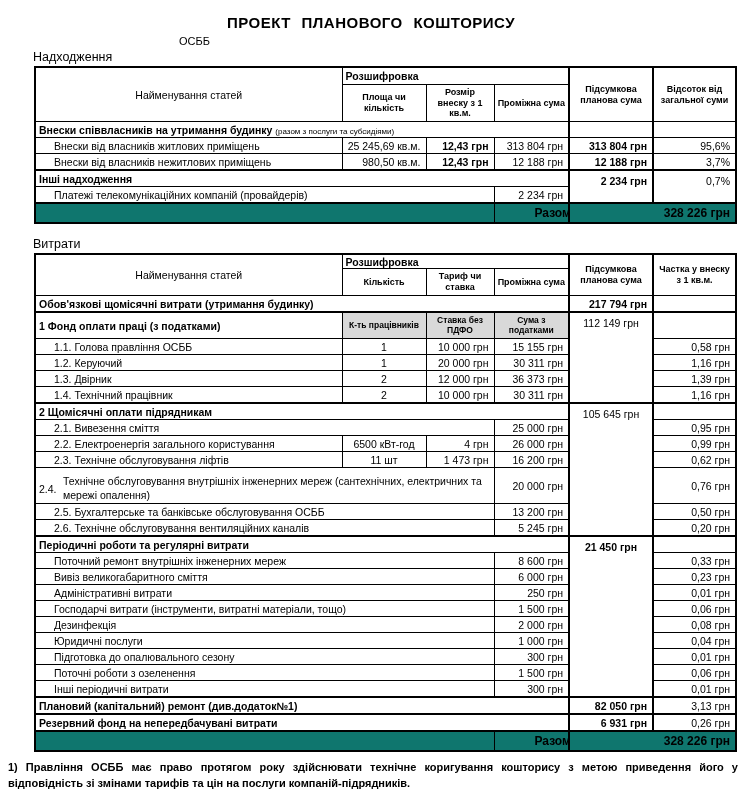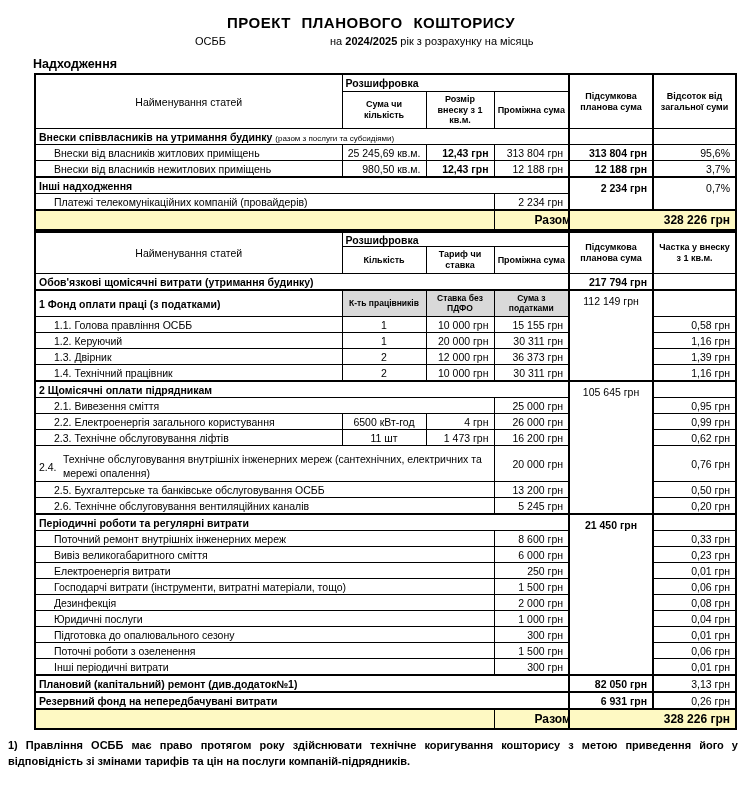--- a/index.html
+++ b/index.html
@@ -7,23 +7,23 @@
     width:738px;height:794px;background:#ffffff;color:#000;
     font-family:"Liberation Sans","DejaVu Sans",sans-serif;
     position:relative;overflow:hidden;box-sizing:border-box;
     padding:10px 4px 0 8px;
   }
   .doc-title{
     text-align:center;font-size:15px;font-weight:bold;
     letter-spacing:.5px;word-spacing:6px;margin-top:4px;
   }
   .subtitle{position:relative;height:16px;font-size:11px;margin-top:3px;}
-  .subtitle .osbb{position:absolute;left:187px;top:1px;}
+  .subtitle .osbb{position:absolute;left:171px;top:1px;}
   .subtitle .period{position:absolute;left:322px;top:1px;}
-  .sec-heading{font-size:12.5px;font-weight:bold;margin:7px 0 2px 25px;}
+  .sec-heading{font-size:12.5px;font-weight:normal;margin:0 0 2px 25px;}
   table{
     border-collapse:collapse;table-layout:fixed;margin-left:26px;
     width:701px;border:2px solid #000;
   }
   td{
     border:1px solid #000;font-size:10.5px;padding:0 3px;height:15px;
     overflow:hidden;white-space:nowrap;vertical-align:middle;
   }
   .b{font-weight:bold;margin-top:41px;}
   .num{text-align:right;padding-right:5px;}
@@ -38,21 +38,21 @@
     font-size:9px;font-weight:bold;text-align:center;
     white-space:normal;line-height:1.2;
   }
   .mini{
     font-size:8.5px;text-align:center;white-space:normal;
     line-height:1.15;background:#d9d9d9;font-weight:bold;
   }
   .note{font-size:8px;font-weight:normal;}
   .secname{font-size:10.5px;}
   tr.totalrow td{
-    background:#fef9c3;border-top-width:2px;height:18px;
+    background:#0f766e;border-top-width:2px;height:18px;
     font-size:12px;
     padding-left:40px;
   }
   .row24{display:flex;align-items:center;}
   .row24 .n24{width:24px;flex:none;}
   .row24 .t24{white-space:normal;line-height:1.25;font-size:10.5px;}
   td.wrapcell{white-space:normal;height:29px;padding-top:6px;padding-bottom:0;}
   .h2row td{height:36px;}
   .xh2row td{height:26px;}
   .payrow td{height:25px;}
@@ -62,21 +62,20 @@
   }
 </style>
 </head>
 <body>
 
 <div class="sheet">
 
   <div class="doc-title">ПРОЕКТ ПЛАНОВОГО КОШТОРИСУ</div>
   <div class="subtitle">
     <span class="osbb">ОСББ</span>
-    <span class="period"><span>на</span>&nbsp;<b>2024/2025</b>&nbsp;<span>рік з розрахунку на місяць</span></span>
   </div>
 
   <div class="sec-heading">Надходження</div>
 
   <table>
     <colgroup>
       <col style="width:307px">
         <col style="width:84px">
         <col style="width:68px">
       <col style="width:75px">
@@ -84,21 +83,21 @@
         <col style="width:83px">
     </colgroup>
     <tbody>
       <tr>
         <td rowspan="2" class="hname">Найменування статей</td>
         <td colspan="3" class="hdec">Розшифровка</td>
         <td rowspan="2" class="hsm cl2">Підсумкова планова сума</td>
         <td rowspan="2" class="hsm cl2">Відсоток від загальної суми</td>
       </tr>
       <tr class="h2row">
-        <td class="hsm">Сума чи кількість</td>
+        <td class="hsm">Площа чи кількість</td>
         <td class="hsm">Розмір внеску з 1 кв.м.</td>
         <td class="hsm">Проміжна сума</td>
       </tr>
 
       <tr>
         <td colspan="4" class="secname"><b>Внески співвласників на утримання будинку</b> <span class="note">(разом з послуги та субсидіями)</span></td>
         <td class="cl2"></td>
         <td class="cl2"></td>
       </tr>
       <tr>
@@ -127,20 +126,21 @@
         <td class="num">2 234 грн</td>
       </tr>
       <tr class="totalrow">
         <td colspan="3"></td>
         <td class="b ctr">Разом</td>
         <td colspan="2" class="num b cl2">328 226 грн</td>
       </tr>
     </tbody>
   </table>
 
+  <div class="sec-heading" style="margin-top:13px">Витрати</div>
 
   <table>
     <colgroup>
       <col style="width:307px">
         <col style="width:84px">
         <col style="width:68px">
       <col style="width:75px">
         <col style="width:84px">
         <col style="width:83px">
     </colgroup>
@@ -254,21 +254,21 @@
         <td colspan="3" class="ind">Поточний ремонт внутрішніх інженерних мереж</td>
         <td class="num">8 600 грн</td>
         <td class="num cl2">0,33 грн</td>
       </tr>
       <tr>
         <td colspan="3" class="ind">Вивіз великогабаритного сміття</td>
         <td class="num">6 000 грн</td>
         <td class="num cl2">0,23 грн</td>
       </tr>
       <tr>
-        <td colspan="3" class="ind">Електроенергія витрати</td>
+        <td colspan="3" class="ind">Адміністративні витрати</td>
         <td class="num">250 грн</td>
         <td class="num cl2">0,01 грн</td>
       </tr>
       <tr>
         <td colspan="3" class="ind">Господарчі витрати (інструменти, витратні матеріали, тощо)</td>
         <td class="num">1 500 грн</td>
         <td class="num cl2">0,06 грн</td>
       </tr>
       <tr>
         <td colspan="3" class="ind">Дезинфекція</td>

